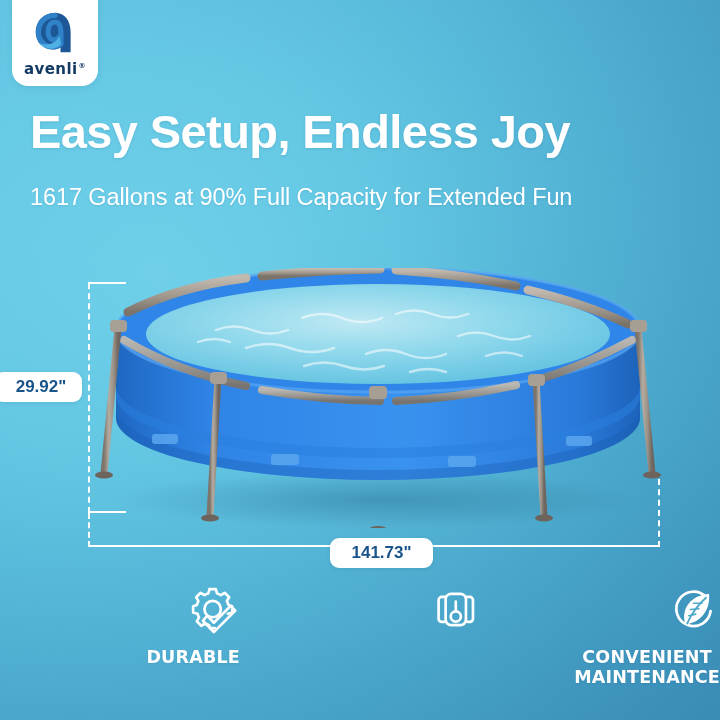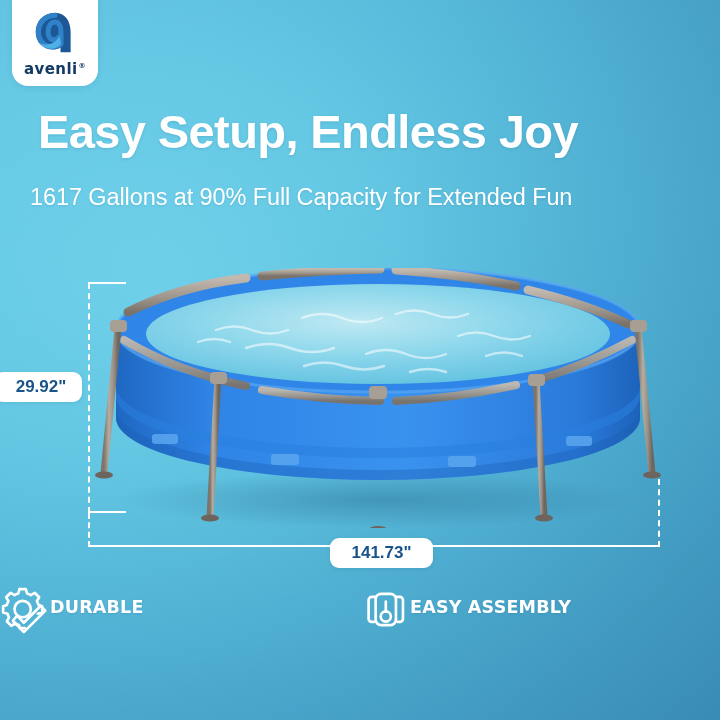--- a/index.html
+++ b/index.html
@@ -30,21 +30,21 @@
   .logo-mark{width:46px;height:46px;display:block;}
   .logo-word{
     display:flex;align-items:flex-start;margin-top:6px;
     color:#123a63;font-size:15px;font-weight:700;letter-spacing:.4px;
     font-family:"DejaVu Sans", sans-serif;line-height:1;justify-content:space-between;
   }
   .logo-word .reg{font-size:7px;line-height:1;margin-left:1px;margin-top:1px;}
 
   
   .headline{
-    position:absolute;left:38px;top:108px;width:680px;
+    position:absolute;left:30px;top:108px;width:680px;
     color:#ffffff;font-size:47px;font-weight:bold;line-height:1.02;
     letter-spacing:-.6px;white-space:nowrap;
     text-shadow:0 1px 3px rgba(30,90,125,.18);
   }
   .subhead{
     position:absolute;left:30px;top:184px;width:690px;
     color:#ffffff;font-size:23.5px;font-weight:400;line-height:1.15;
     white-space:nowrap;letter-spacing:-.1px;
     text-shadow:0 1px 2px rgba(30,90,125,.15);
   }
@@ -87,21 +87,21 @@
   .pill-width{
     left:330px;top:538px;width:103px;height:30px;font-size:17px;
   }
 
   
   .features{
     position:absolute;left:0;top:586px;width:720px;height:118px;
     display:flex;align-items:flex-start;
   }
   .feature{
-    flex:1;display:flex;align-items:flex-start;
+    flex:1;display:flex;flex-direction:column;align-items:flex-end;
   }
   .feature-icon{width:50px;height:50px;display:block;}
   .feature-label{
     margin-top:12px;color:#ffffff;font-weight:bold;font-size:17.5px;
     line-height:1.12;text-align:center;letter-spacing:.2px;
     text-shadow:0 1px 2px rgba(30,90,125,.16);
     font-family:"DejaVu Sans", sans-serif;
   }
 </style>
 </head>
@@ -262,21 +262,31 @@
     <div class="feature">
       <svg class="feature-icon" viewBox="0 0 64 64">
         <g fill="none" stroke="#ffffff" stroke-width="3.4" stroke-linecap="round" stroke-linejoin="round">
           <rect x="20" y="10" width="26" height="40" rx="7"></rect>
           <path d="M20 14 h-5 a4 4 0 0 0 -4 4 v24 a4 4 0 0 0 4 4 h3"></path>
           <path d="M46 14 h5 a4 4 0 0 1 4 4 v24 a4 4 0 0 1 -4 4 h-3"></path>
           <path d="M33 20 v13"></path>
           <circle cx="33" cy="39" r="6.5"></circle>
         </g>
       </svg>
+    </div>
+
+    <div class="feature">
+      <svg class="feature-icon" viewBox="0 0 64 64">
+        <g fill="none" stroke="#ffffff" stroke-width="3.4" stroke-linecap="round" stroke-linejoin="round">
+          <path d="M46 14 A22 22 0 1 0 52 32"></path>
+          <path d="M50 10 C30 12 18 24 18 40 c0 4 1 7 2 9 C34 48 52 36 50 10 Z" fill="#ffffff" stroke="none"></path>
+          <path d="M46 15 C36 24 28 34 22 48" stroke="#4fa9c9" stroke-width="2.4"></path>
+          <path d="M41 22 L30 22 M37 29 L26 30 M33 36 L24 38" stroke="#4fa9c9" stroke-width="2"></path>
+        </g>
+      </svg>
       <div class="feature-label">
-        <div>EASY ASSEMBLY</div>
-        <div></div>
+        <div>CONVENIENT</div>
+        <div>MAINTENANCE</div>
       </div>
     </div>
-
 
   </div>
 </div>
 
 </body></html>

